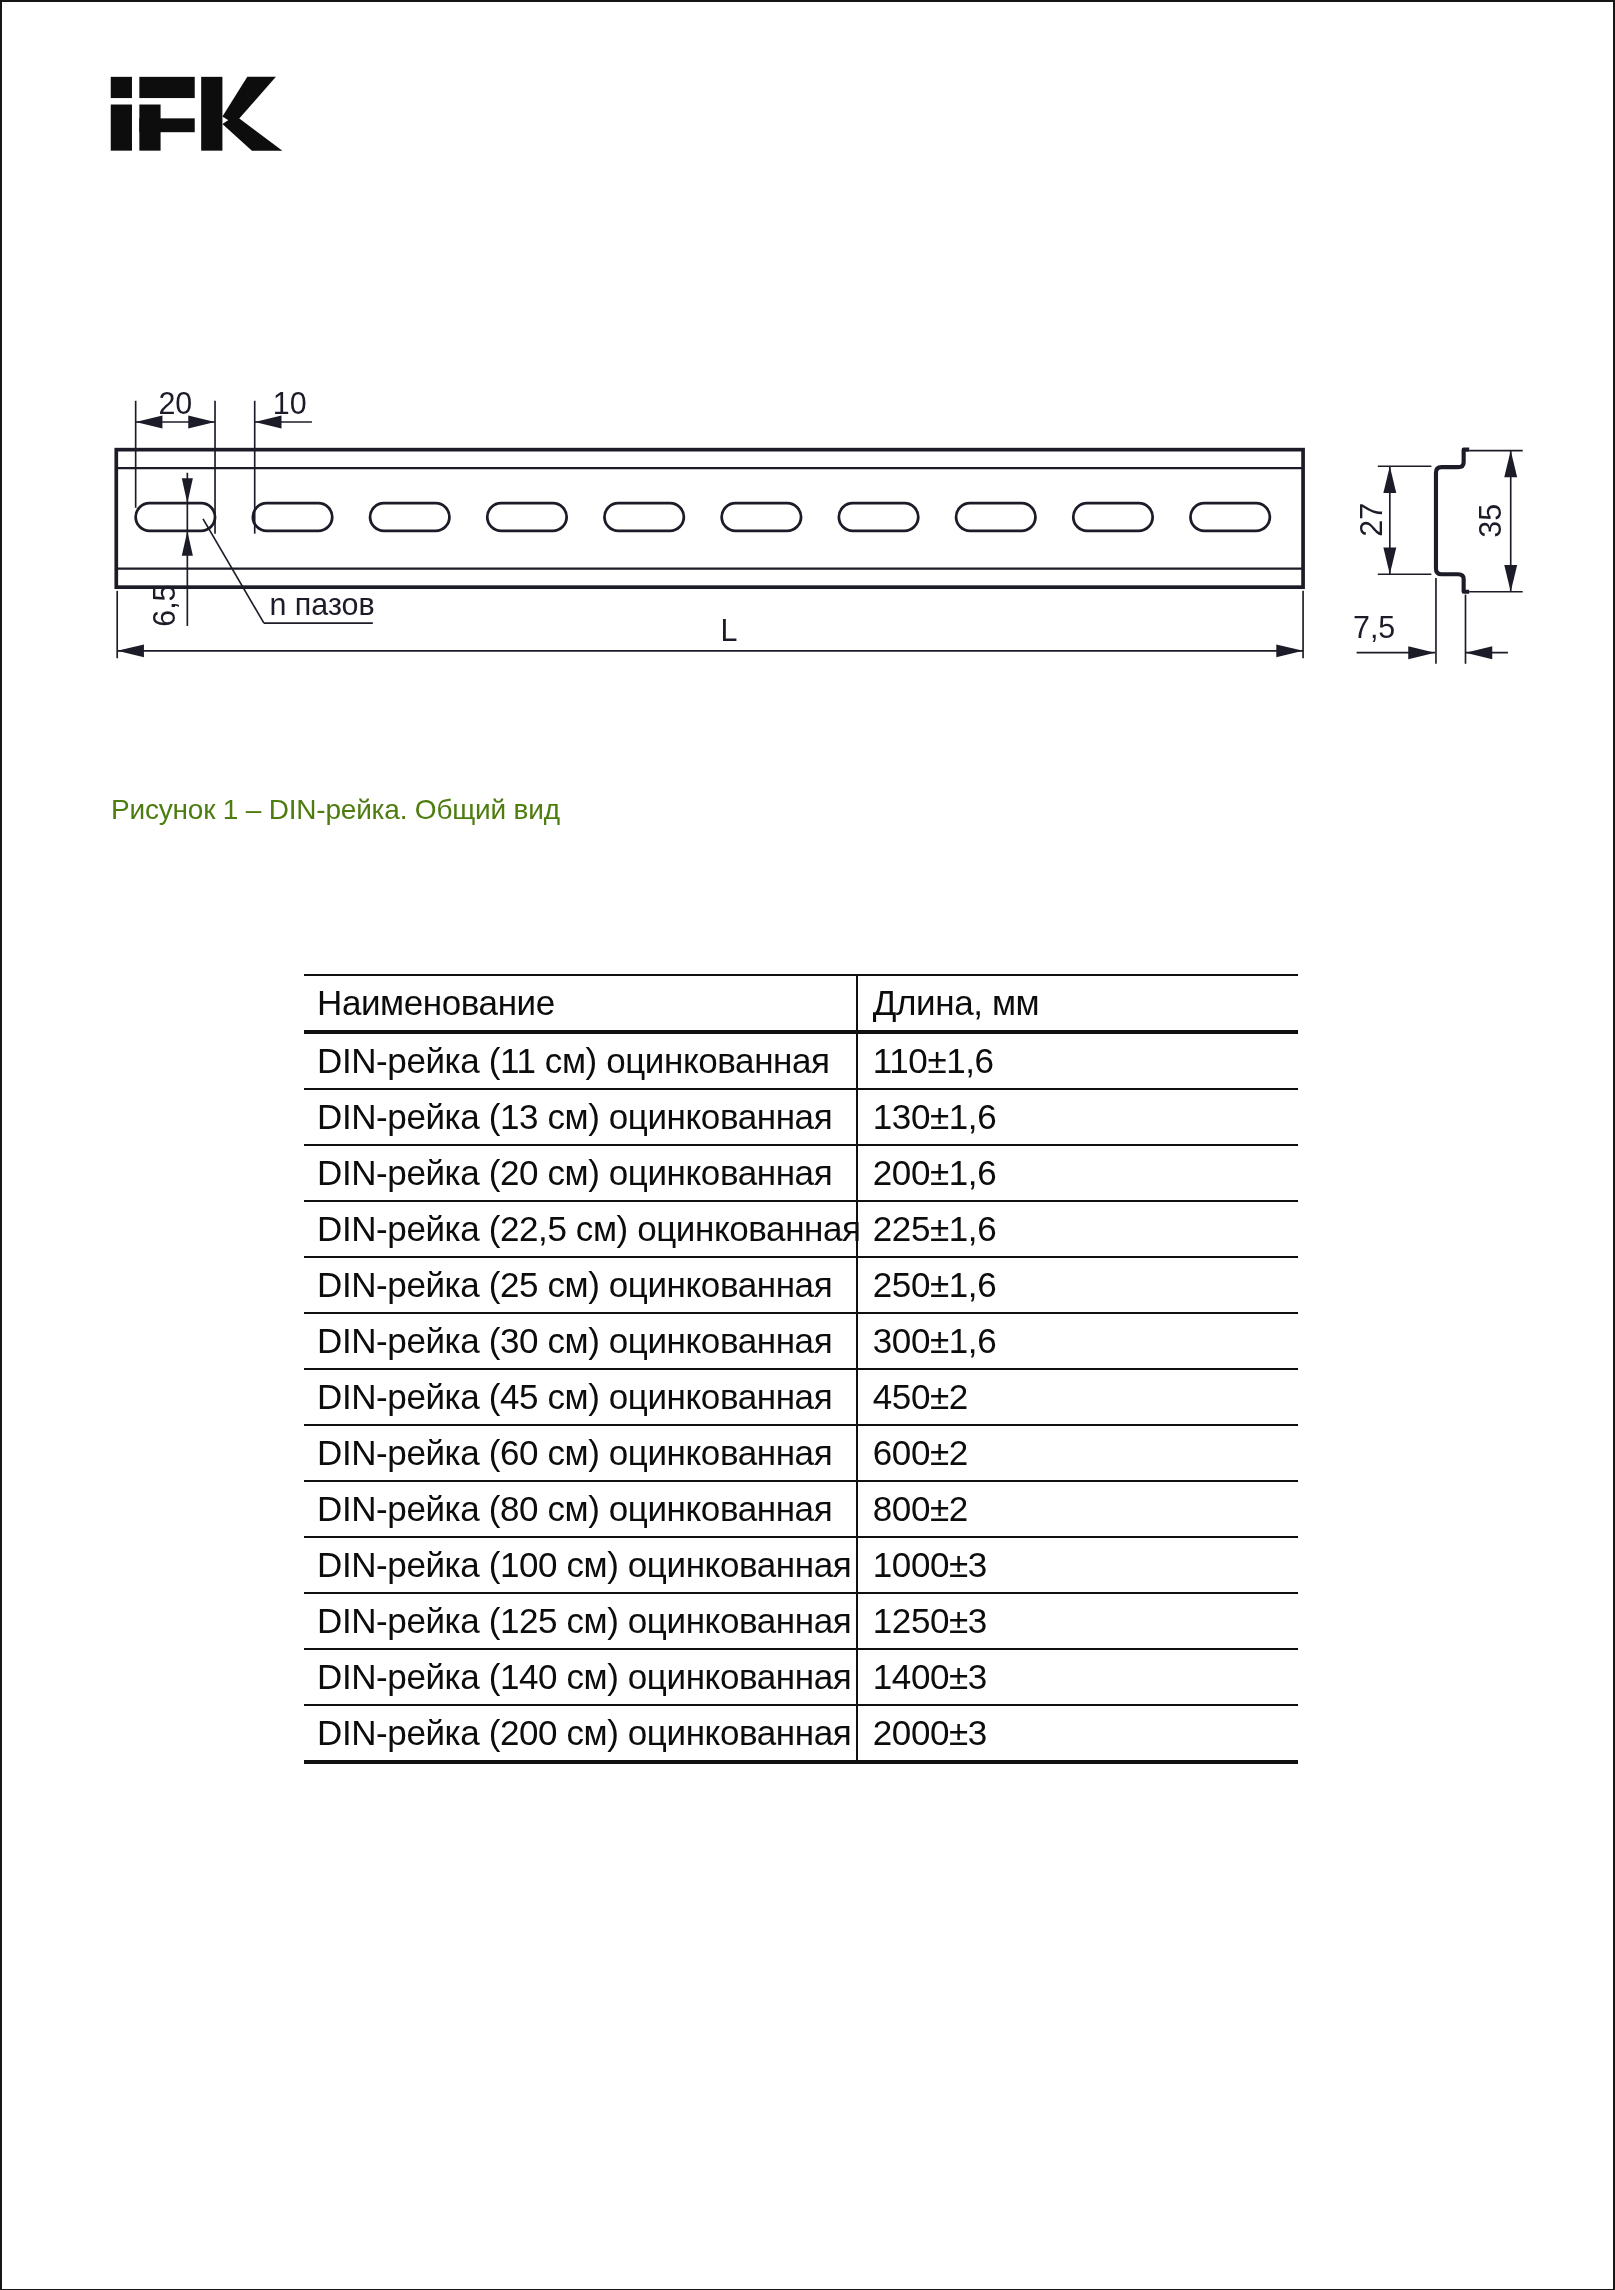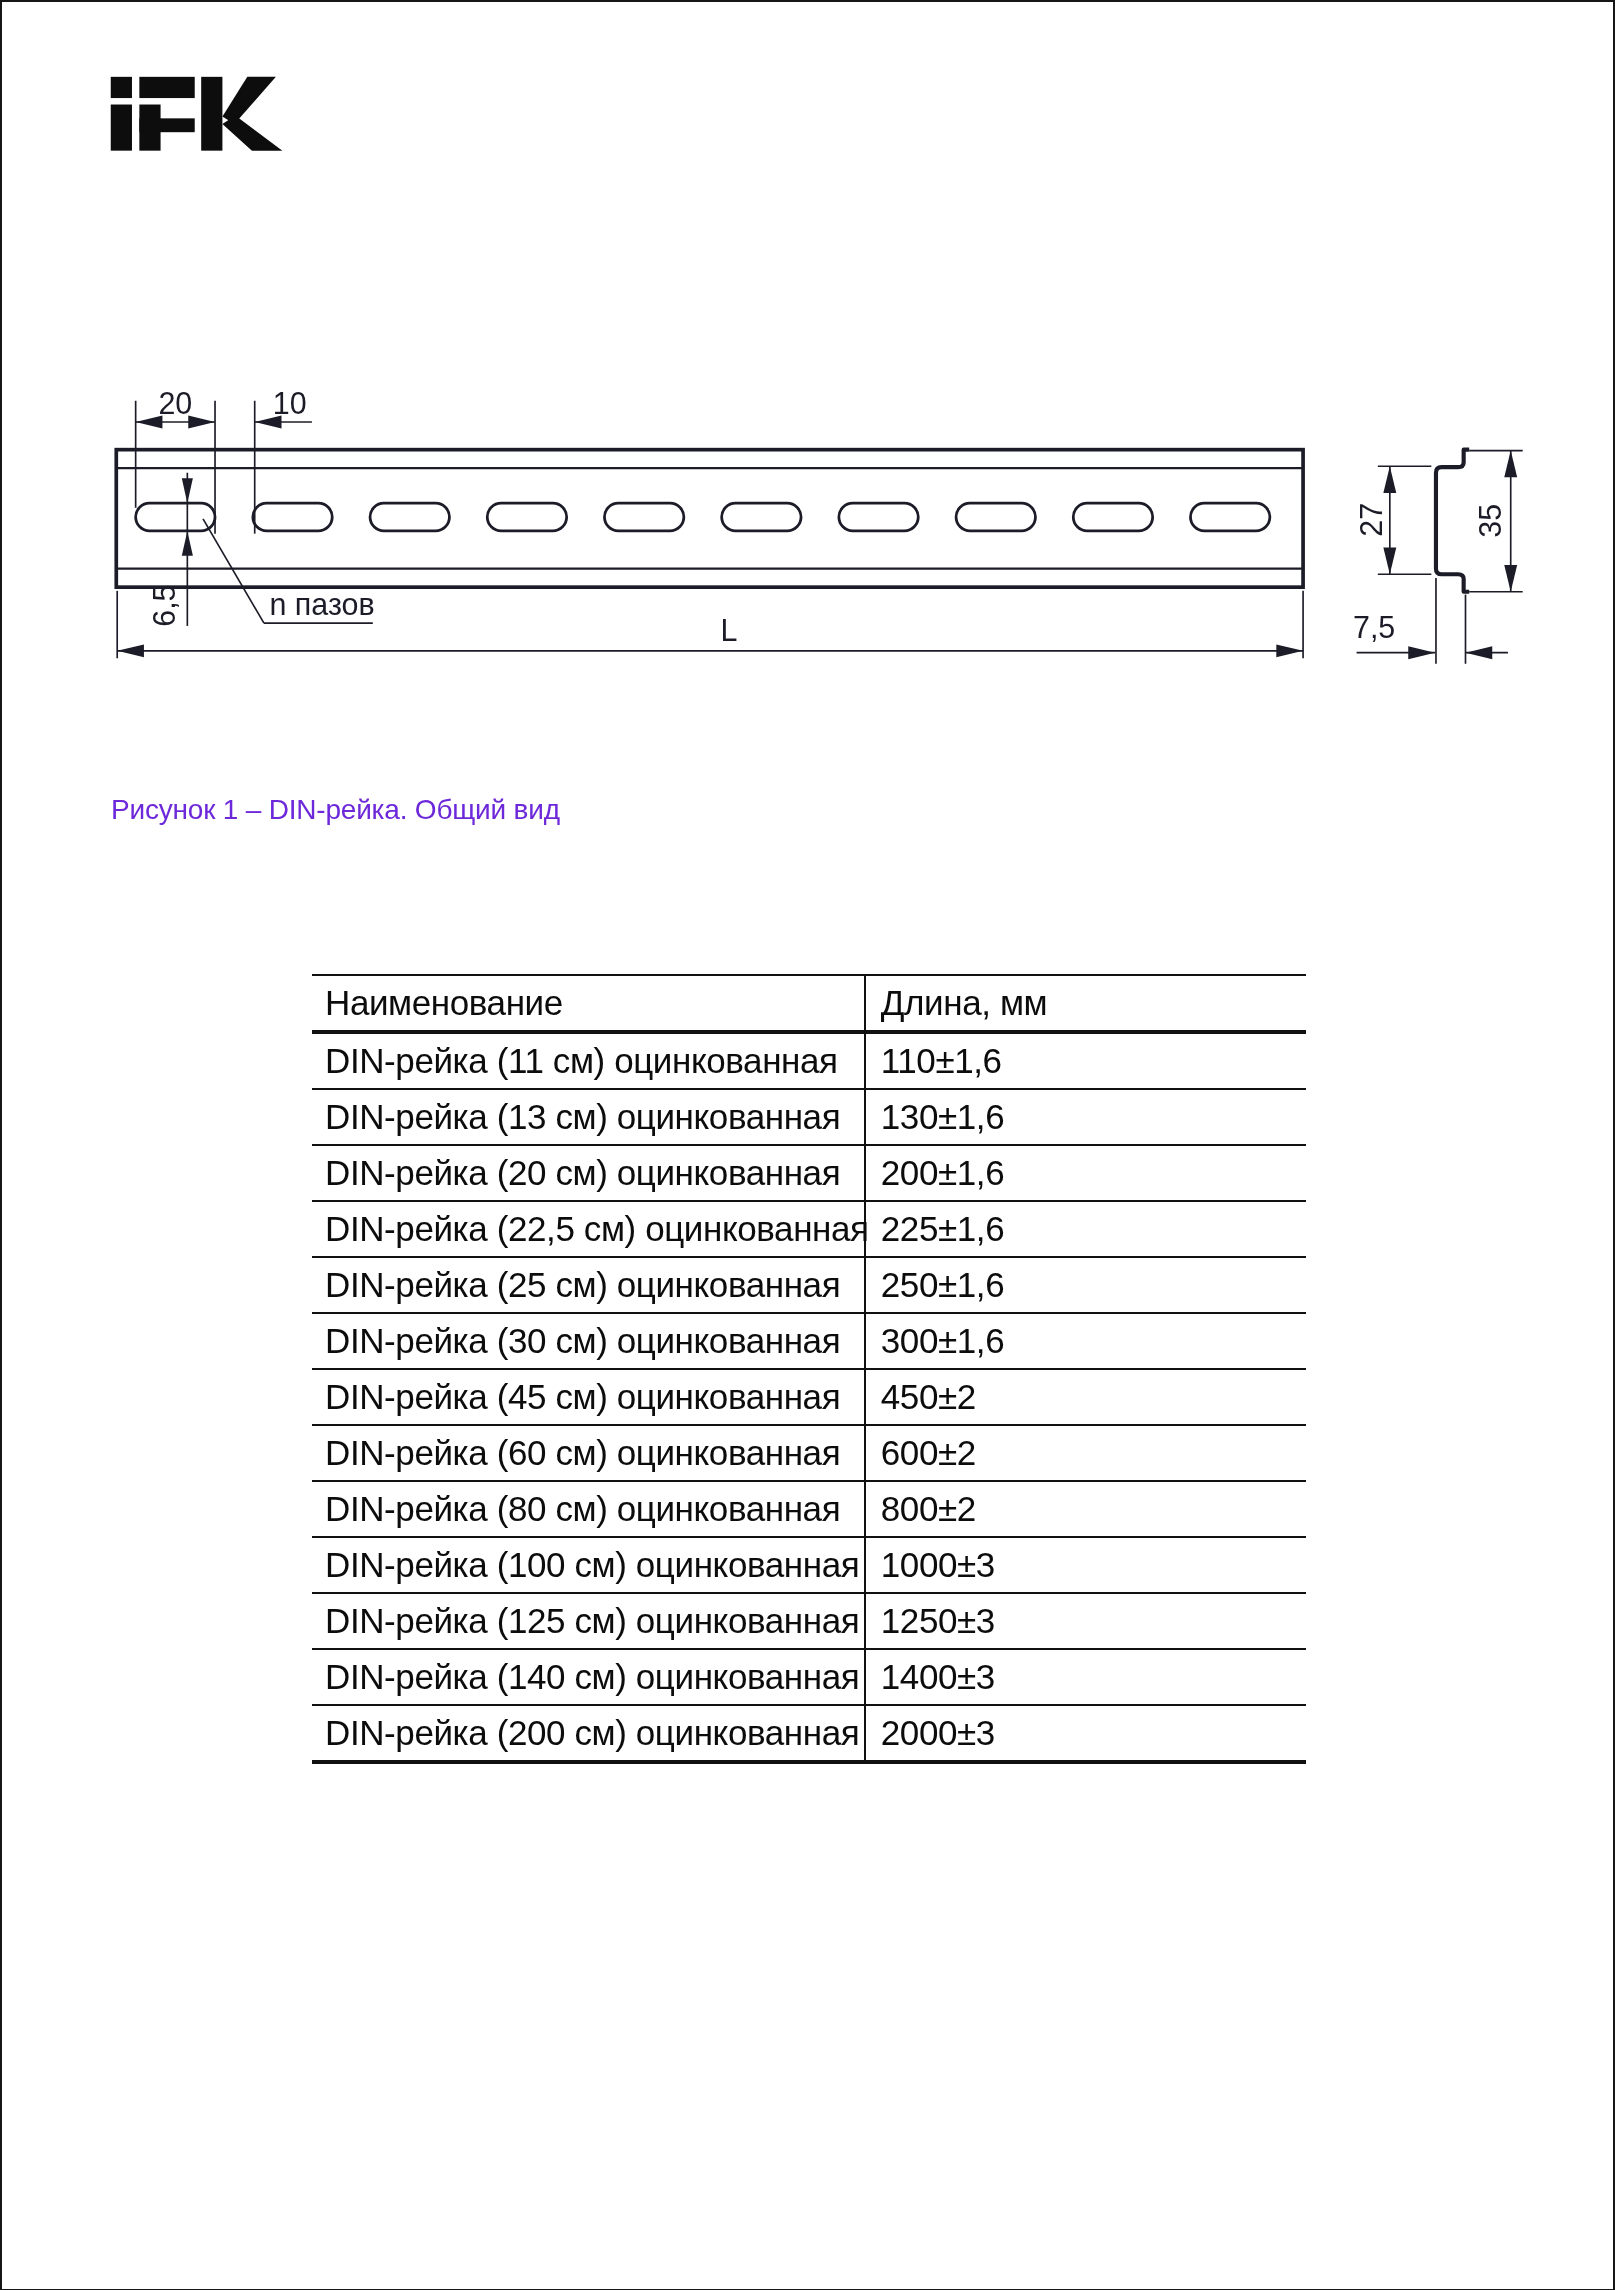--- a/index.html
+++ b/index.html
@@ -12,25 +12,25 @@
     overflow:hidden;
   }
   .frame {
     position:absolute; inset:0;
     border:2.8px solid #161616;
     pointer-events:none;
   }
   svg.art { position:absolute; left:0; top:0; }
   .caption {
     position:absolute; left:111px; top:794px;
-    font-size:28px; letter-spacing:-0.2px; color:#6d28d9;
+    font-size:28px; letter-spacing:-0.2px; color:#4d7c0f;
     white-space:nowrap;
   }
   table.spec {
-    position:absolute; left:312px; top:974px;
+    position:absolute; left:304px; top:974px;
     width:964px;
     border-collapse:collapse;
     table-layout:fixed;
     border-top:2.8px solid #101010;
   }
   table.spec th, table.spec td {
     font-size:35px; font-weight:normal;
     letter-spacing:-0.4px;
     text-align:left; vertical-align:middle;
     white-space:nowrap; overflow:visible;

